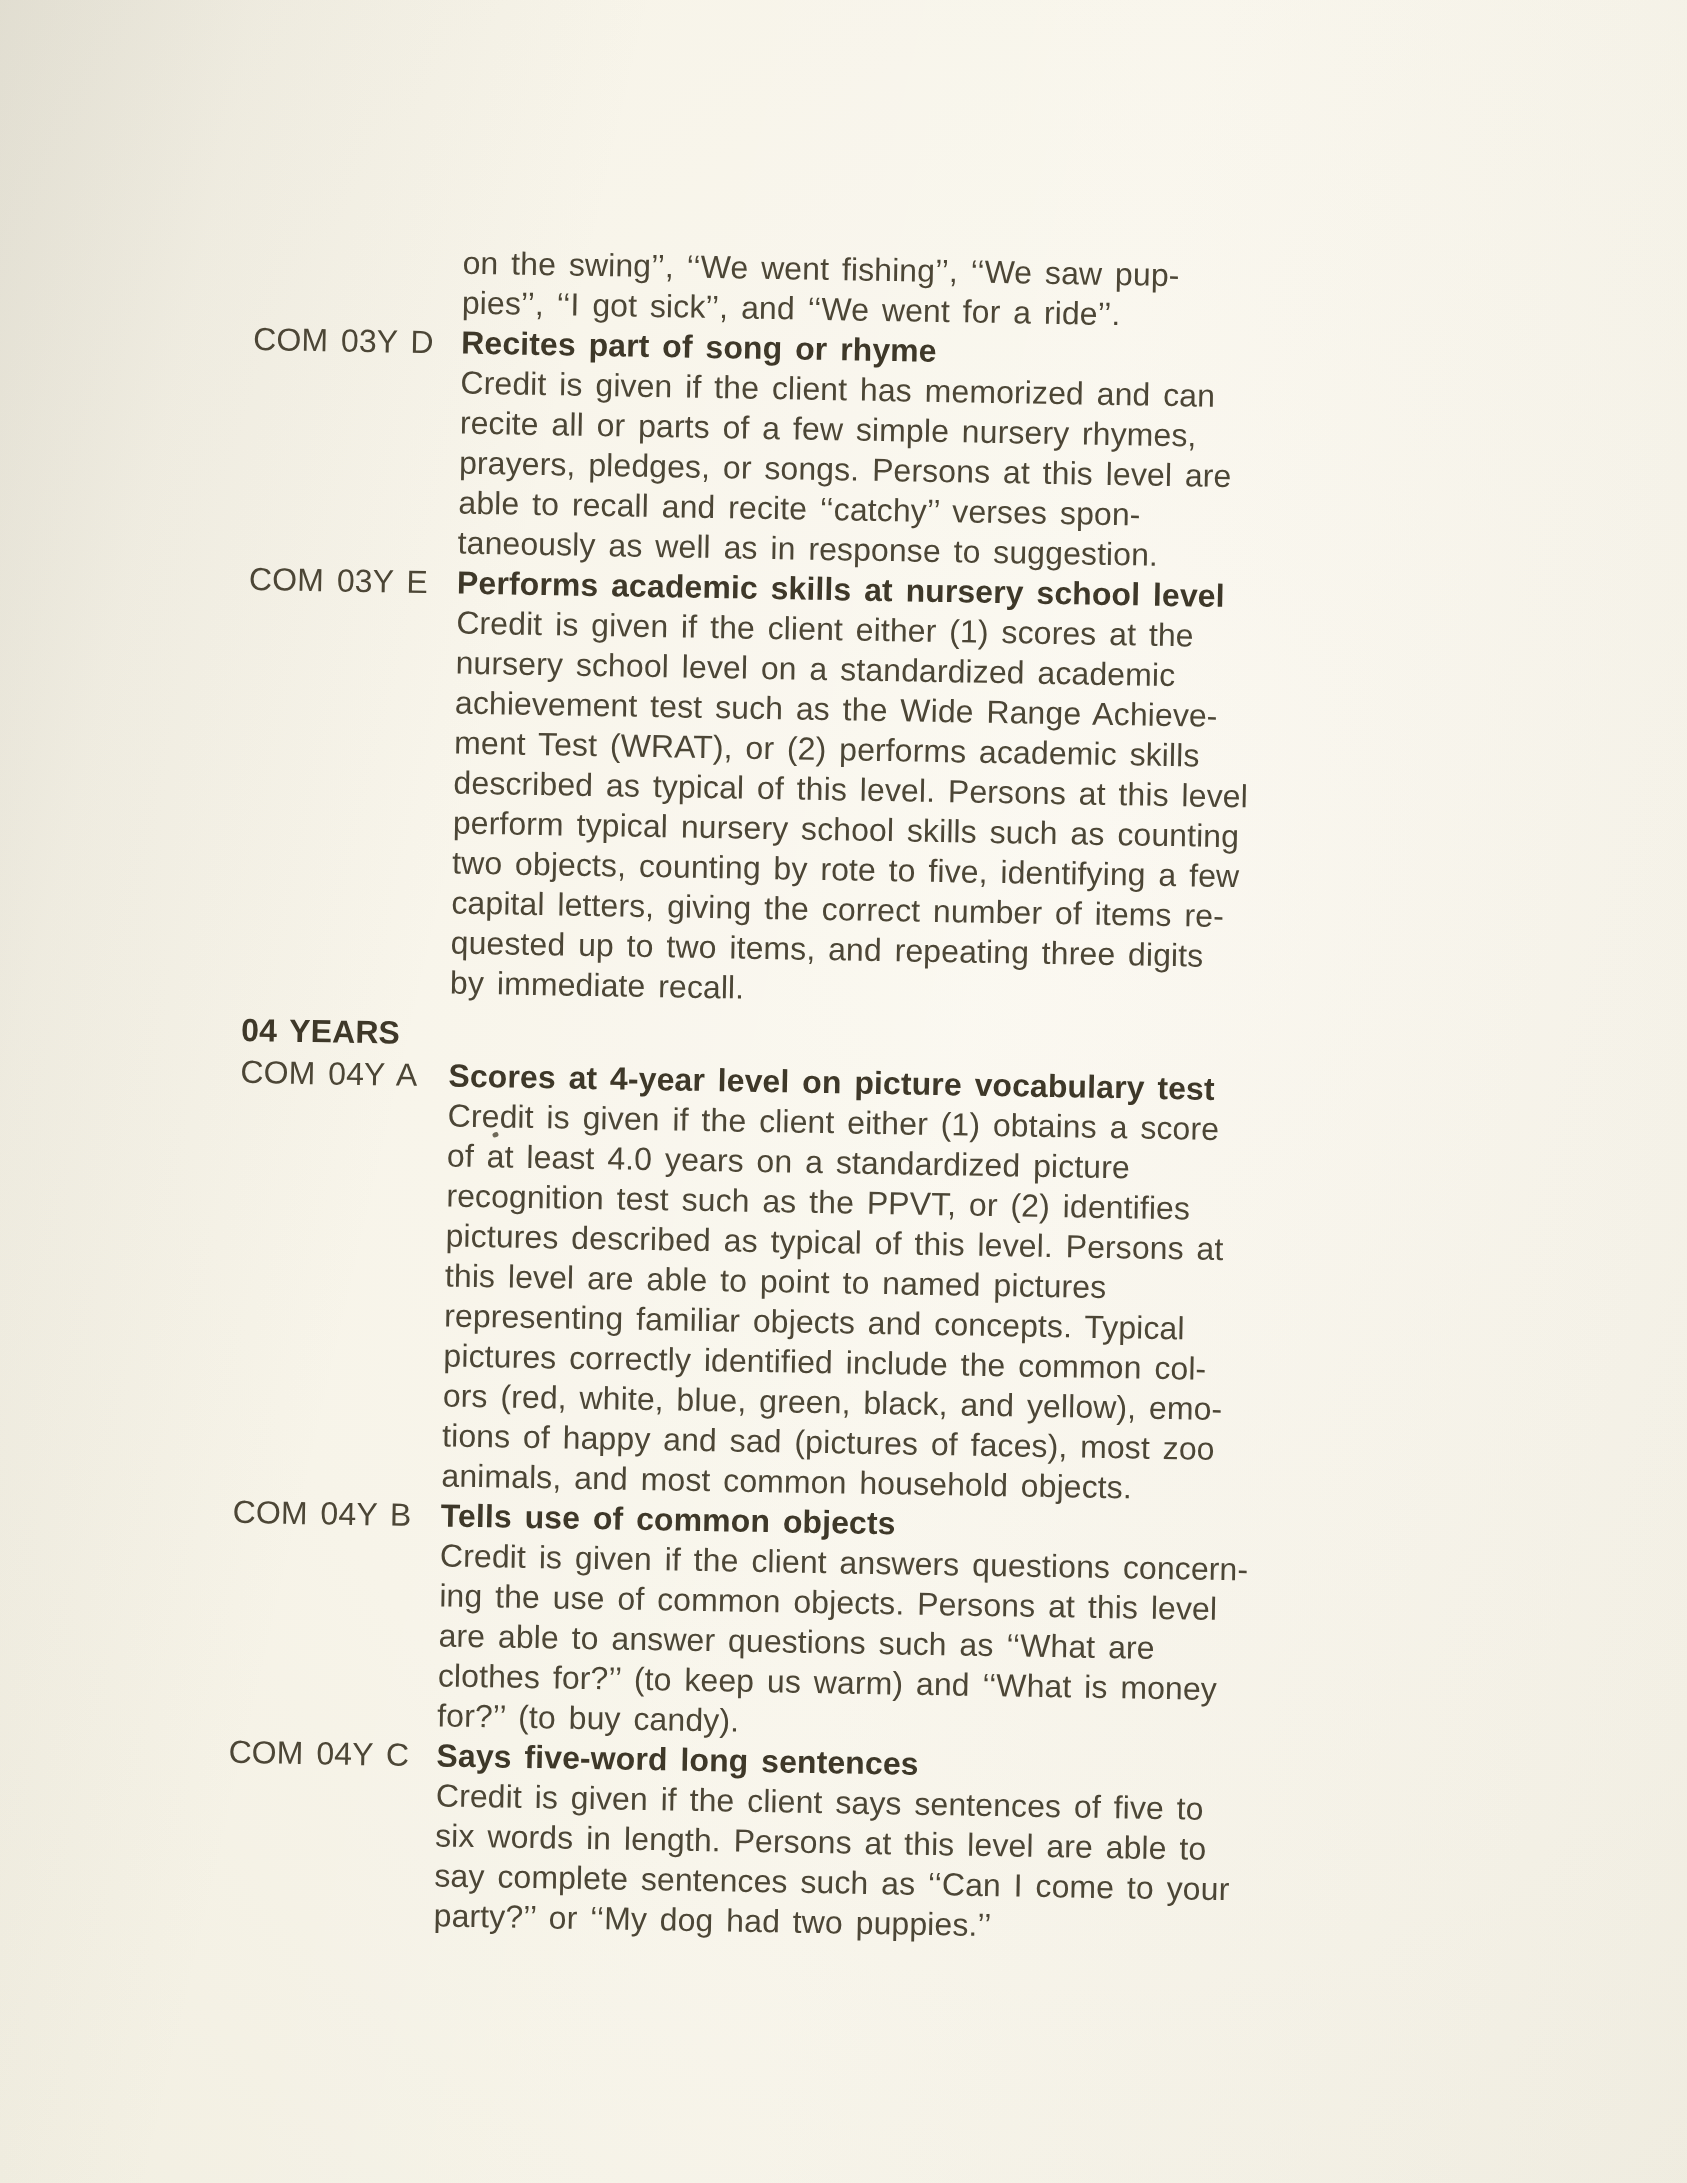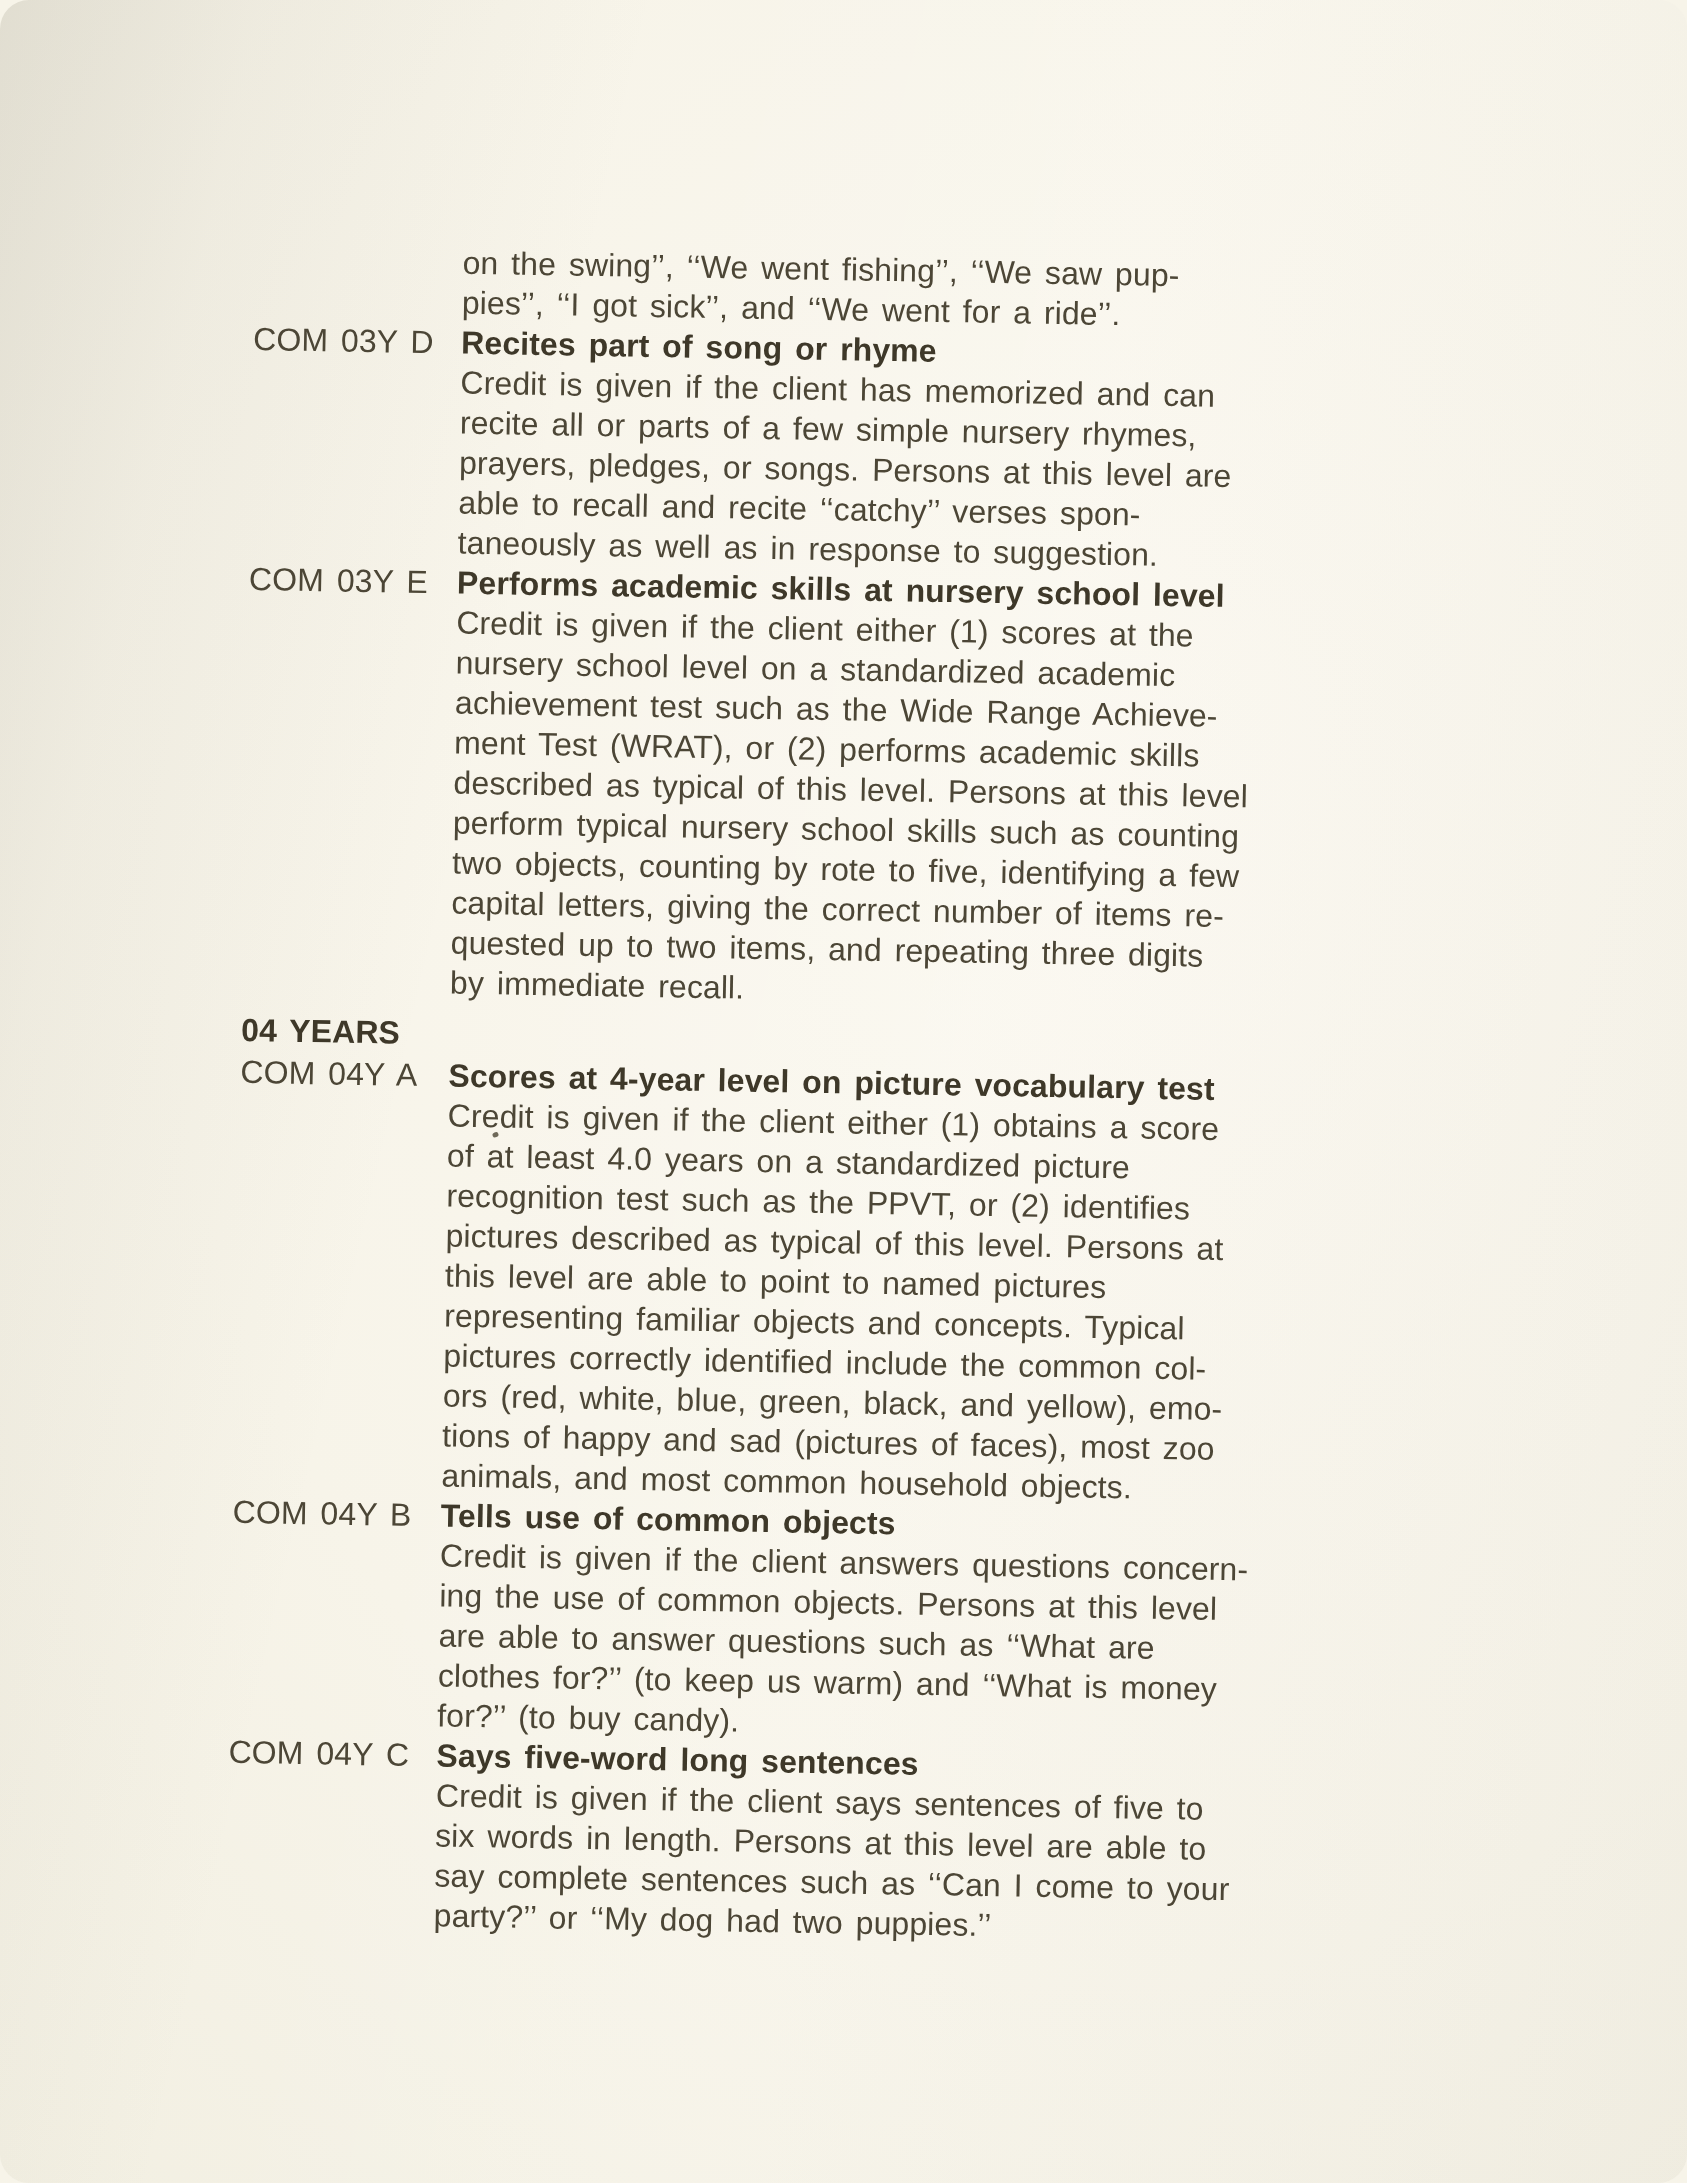--- a/index.html
+++ b/index.html
@@ -18,21 +18,20 @@
     position: absolute;
     inset: 0;
     background:
       linear-gradient(103deg,
         rgba(150,145,130,0.20) 0%,
         rgba(150,145,130,0.08) 12%,
         rgba(255,255,255,0.0) 30%,
         rgba(255,255,255,0.10) 55%,
         rgba(170,165,150,0.07) 100%),
       radial-gradient(ellipse at 65% 40%, #fbf8f0 0%, #f7f4e9 60%, #f2efe2 100%);
-    border-radius: 29px;
   }
   .sheet {
     position: absolute;
     left: 255px;
     top: 239px;
     width: 1164px;
     transform: rotate(1deg);
     transform-origin: 0 0;
     color: #4c4636;
     font-size: 32px;

